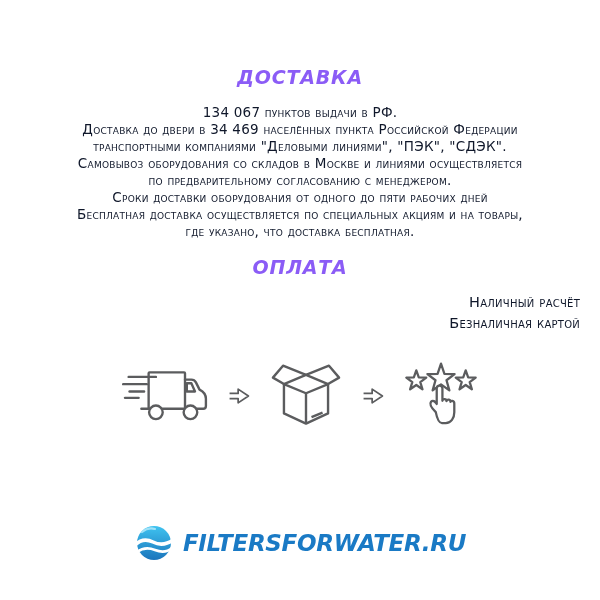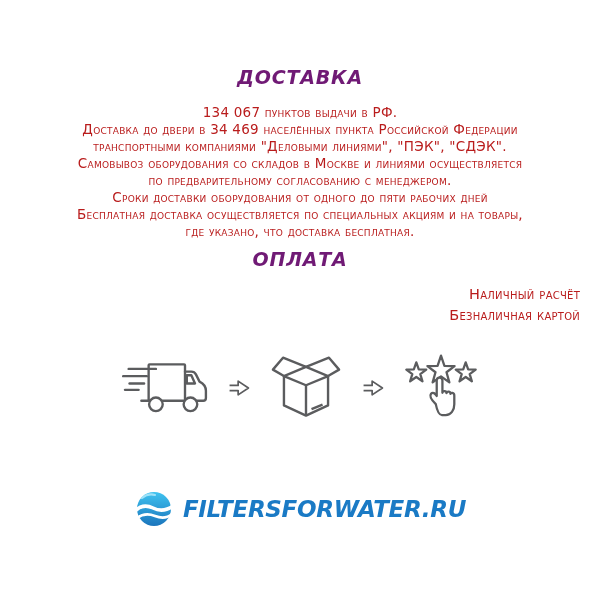--- a/index.html
+++ b/index.html
@@ -13,49 +13,49 @@
     background:#ffffff;
     overflow:hidden;
   }
   .section-title{
     margin:0;
     font-size:19px;
     line-height:22px;
     font-weight:bold;
     font-style:italic;
     letter-spacing:.8px;
-    color:#701a75;
+    color:#8b5cf6;
   }
   .para{margin:16px auto 0;width:560px;}
   .para .line{
     font-size:13.5px;
     line-height:17px;
     font-variant:small-caps;
     letter-spacing:.25px;
-    color:#b91c1c;
+    color:#0f172a;
     white-space:nowrap;
   }
-  #payment-title{margin-top:8px;}
+  #payment-title{margin-top:16px;}
   .para.payment{margin-top:14px;}
   .para.payment .line{
     font-size:14.5px;
     line-height:21px;
     text-align:right;
   }
   .icons-row{
     margin-top:24px;
     height:76px;
     display:flex;
     align-items:center;
     justify-content:center;
     gap:18px;
   }
   .icons-row svg{display:block;}
   .footer{
-    margin-top:64px;
+    margin-top:90px;
     display:inline-flex;
     align-items:center;
     gap:9px;
     cursor:pointer;
     text-align:center;
   }
   .logo-text{
     font-size:23px;
     font-weight:bold;
     font-style:italic;

